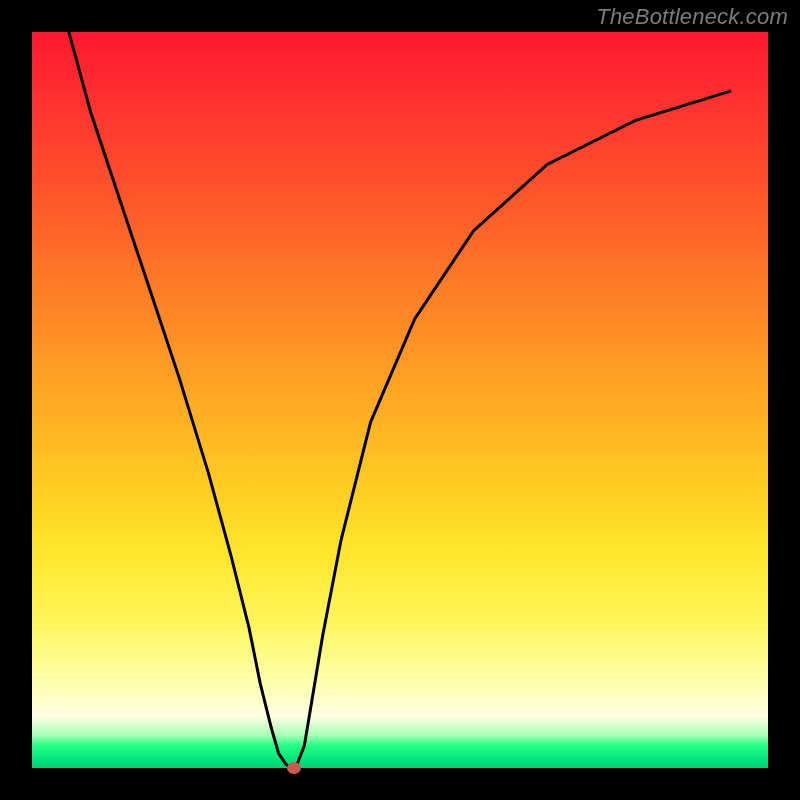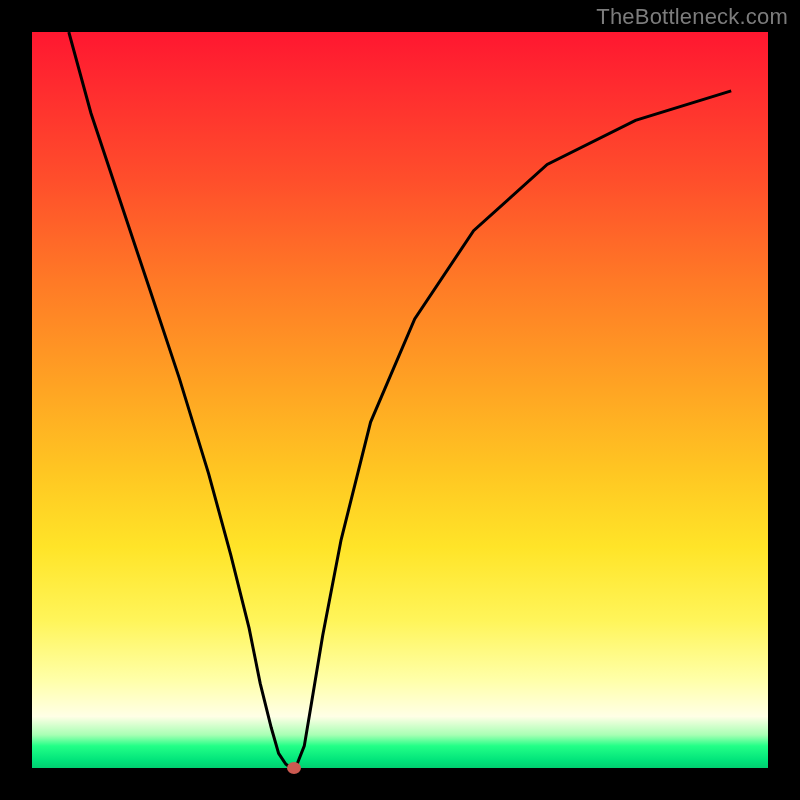--- a/index.html
+++ b/index.html
@@ -9,20 +9,21 @@
     height: 800px;
     background: #000;
     overflow: hidden;
     font-family: Arial, Helvetica, sans-serif;
   }
   .frame {
     position: relative;
     width: 800px;
     height: 796px;
     background: #000;
+    font-style: italic;
   }
   .watermark {
     position: absolute;
     top: 4px;
     right: 12px;
     color: #7c7c7c;
     font-size: 22px;
     font-weight: 500;
     letter-spacing: 0.2px;
     z-index: 5;

